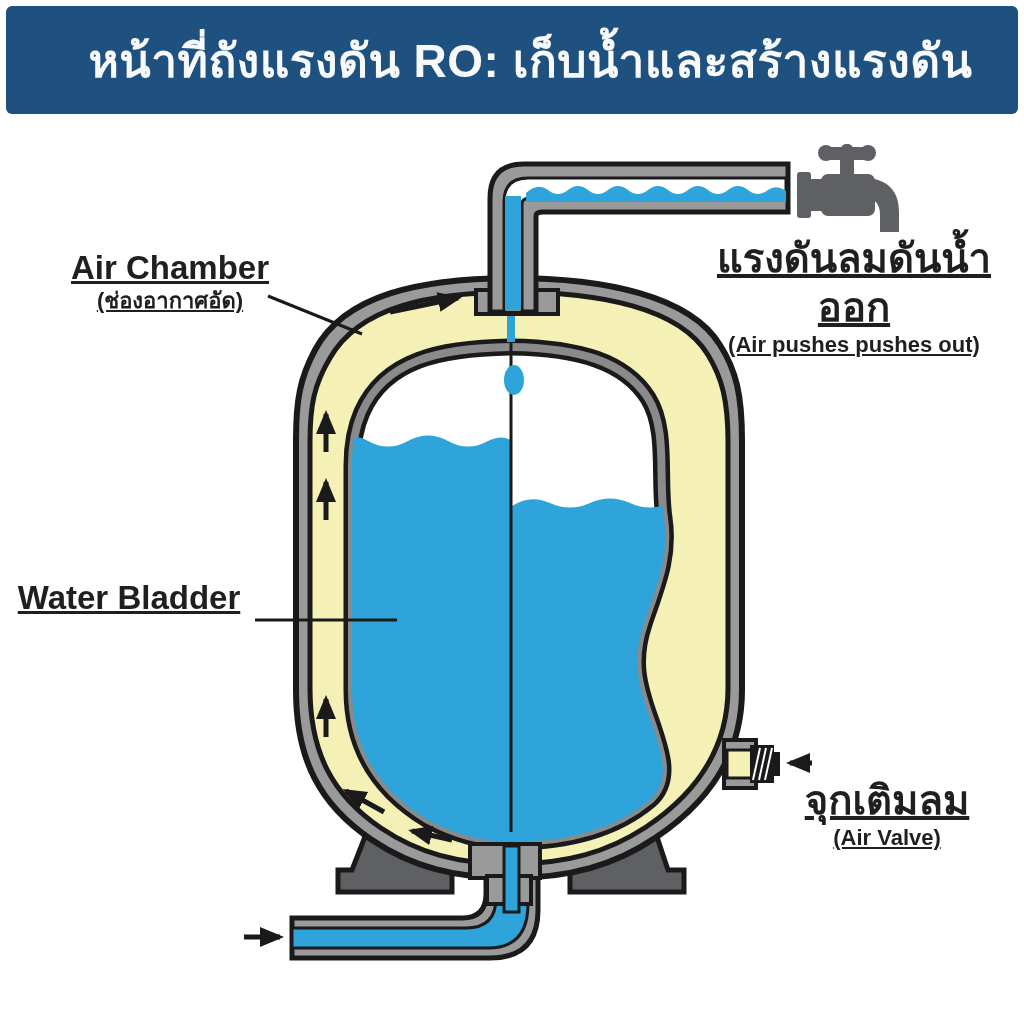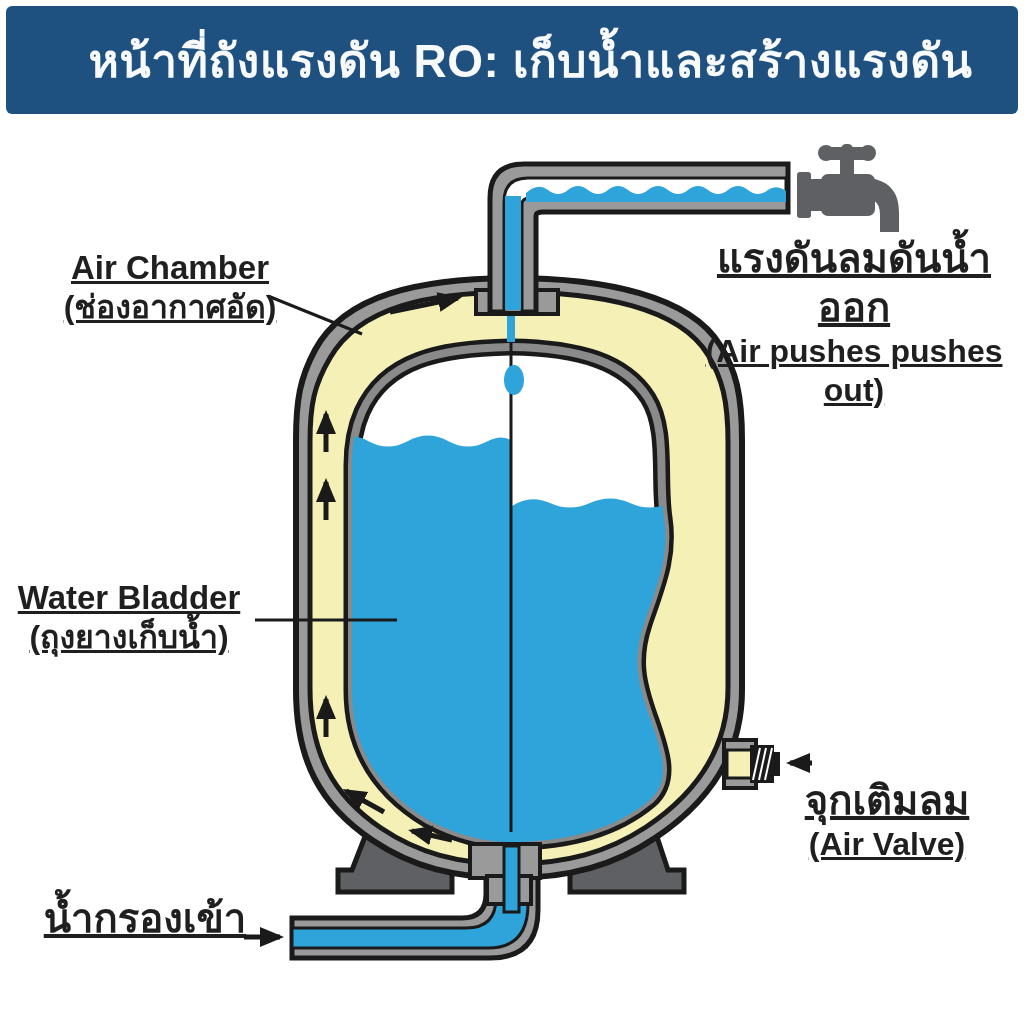--- a/index.html
+++ b/index.html
@@ -25,21 +25,21 @@
   .f-white{fill:#ffffff;}
   .f-dark{fill:var(--metal-dark);}
   .f-ol{fill:var(--outline);}
   .s-ol{stroke:var(--outline);}
   .no-f{fill:none;}
   .label{
     position:absolute;text-align:center;color:var(--label-text);
     font-weight:bold;line-height:1.22;text-decoration:underline;
   }
   .label .l1{display:block;font-size:33px;}
-  .label .l2{display:block;font-size:32px;}
+  .label .l2{display:block;font-size:22px;}
   .label.thai-first .l1{font-size:40px;}
 </style>
 </head>
 <body>
 
 <div class="stage">
 
   <div class="header-bar">
     <span class="title">หน้าที่ถังแรงดัน RO: เก็บน้ำและสร้างแรงดัน</span>
   </div>
@@ -191,30 +191,28 @@
     <line class="s-ol no-f" stroke-width="5" marker-end="url(#ah)" x1="244" y1="937" x2="280" y2="937"></line>
   </svg>
 
   <div class="label" style="left:30px;top:248px;width:280px;">
     <span class="l1">Air Chamber</span>
     <span class="l2">(ช่องอากาศอัด)</span>
   </div>
 
   <div class="label" style="left:4px;top:578px;width:250px;">
     <span class="l1">Water Bladder</span>
-    <span class="l2">(ถุงยางเก็บน้ำ)</span>
   </div>
 
   <div class="label thai-first" style="left:686px;top:234px;width:336px;">
     <span class="l1">แรงดันลมดันน้ำออก</span>
     <span class="l2">(Air pushes pushes out)</span>
   </div>
 
   <div class="label thai-first" style="left:792px;top:740px;width:190px;margin-top:36px;">
     <span class="l1">จุกเติมลม</span>
     <span class="l2">(Air Valve)</span>
   </div>
 
   <div class="label thai-first" style="left:40px;top:894px;width:210px;">
-    <span class="l1">น้ำกรองเข้า</span>
   </div>
 
 </div>
 
 </body></html>

